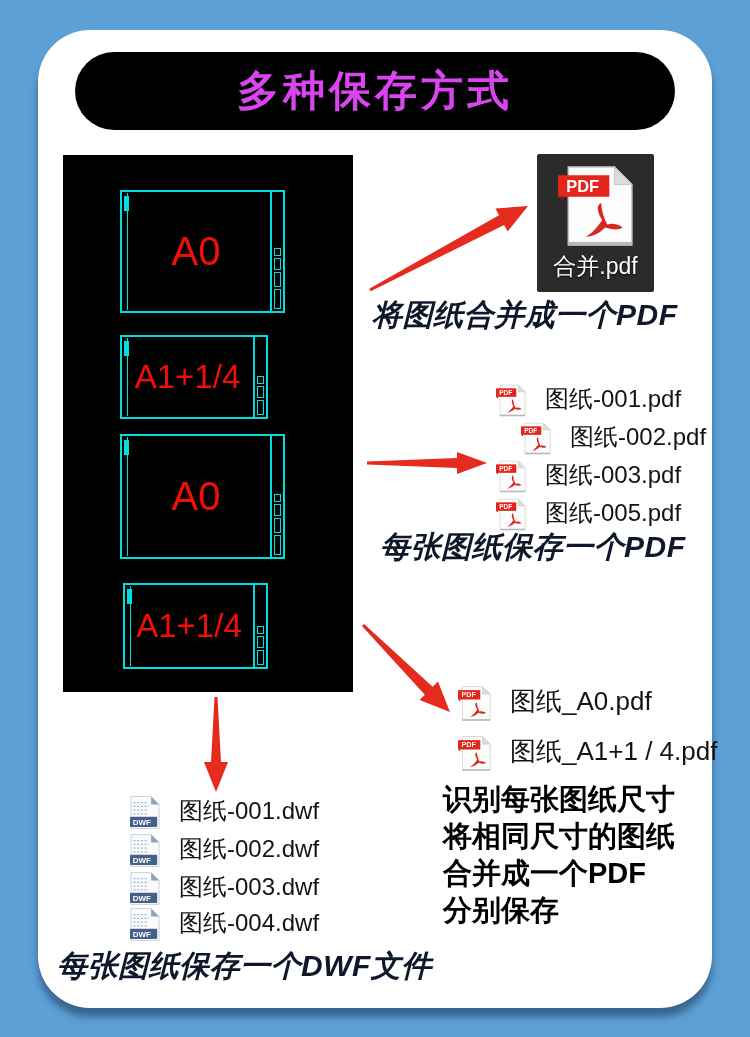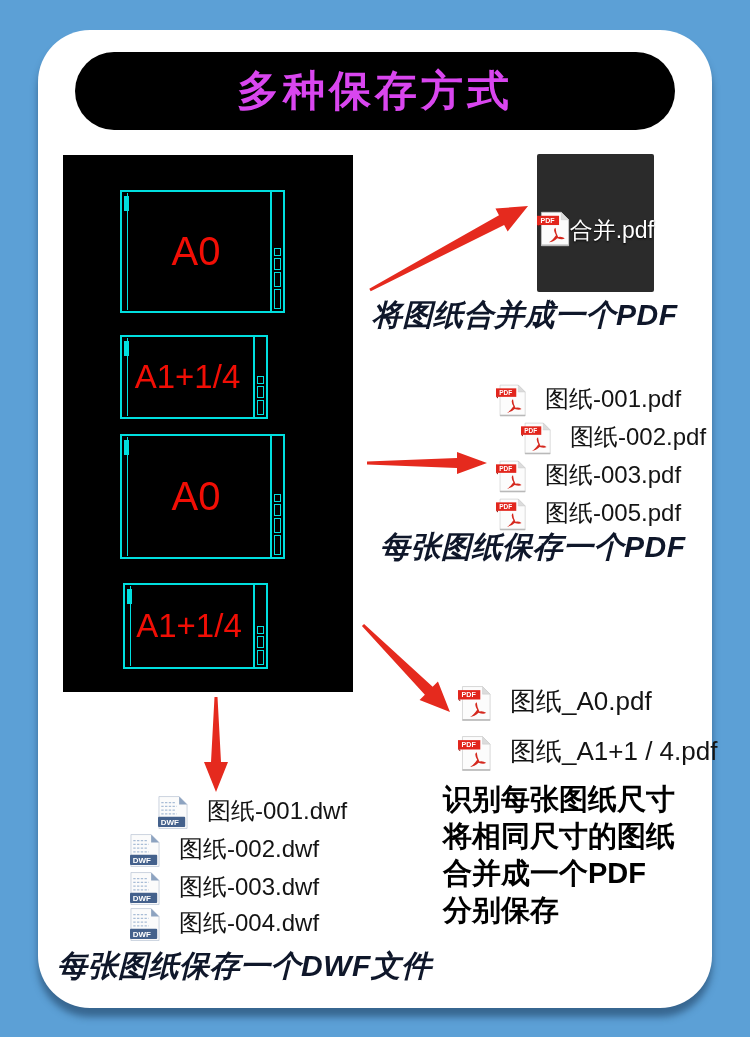--- a/index.html
+++ b/index.html
@@ -32,21 +32,21 @@
   .d-cell { border:1px solid #00DFDF; box-sizing:border-box; }
   .c1{height:12px;} .c2{height:8px;} .c3{height:15px;} .c4{height:20px;}
   .d-label {
     position:absolute; left:0; right:13px; top:0; bottom:0;
     display:flex; align-items:center; justify-content:center;
     color:#F10E05; font-size:40px; white-space:nowrap;
   }
   .drawing.small .d-label { font-size:33px; }
   .desktop-tile {
     position:absolute; left:537px; top:154px; width:117px; height:138px;
-    background:#2b2b2b; display:flex; flex-direction:row; align-items:center;
+    background:#2b2b2b; display:flex; flex-direction:column; align-items:center;
     padding-top:11px; box-sizing:border-box; border-radius:2px;
   }
   .desktop-tile .big-icon { width:76px; height:82px; }
   .tile-label { color:#fff; font-size:23px; margin-top:4px; white-space:nowrap; text-shadow:0 1px 2px #000; }
   .caption { position:absolute; font-weight:700; color:#0f172a; font-size:30px; white-space:nowrap; letter-spacing:0.5px;font-style:italic; }
   .file-row { position:absolute; display:flex; align-items:flex-start; gap:19px; }
   .file-row .fi { width:30px; height:35px; flex:0 0 auto; }
   .file-row.lg .fi { width:33px; height:39px; }
   .file-name { font-size:24px; color:#141414; white-space:nowrap; }
   .file-row.lg .file-name { font-size:26px; }
@@ -177,21 +177,21 @@
       </svg>
     <span class="file-name">图纸_A1+1 / 4.pdf</span>
   </div>
   <div class="desc">
     <div>识别每张图纸尺寸</div>
     <div>将相同尺寸的图纸</div>
     <div>合并成一个PDF</div>
     <div>分别保存</div>
   </div>
 
-  <div class="file-row" style="left:130px; top:795px;margin-left:28px;">
+  <div class="file-row" style="left:130px; top:795px;">
     <svg class="fi">
         <use href="#dwf-icon"></use>
       </svg>
     <span class="file-name">图纸-001.dwf</span>
   </div>
   <div class="file-row" style="left:130px; top:833px;">
     <svg class="fi">
         <use href="#dwf-icon"></use>
       </svg>
     <span class="file-name">图纸-002.dwf</span>

